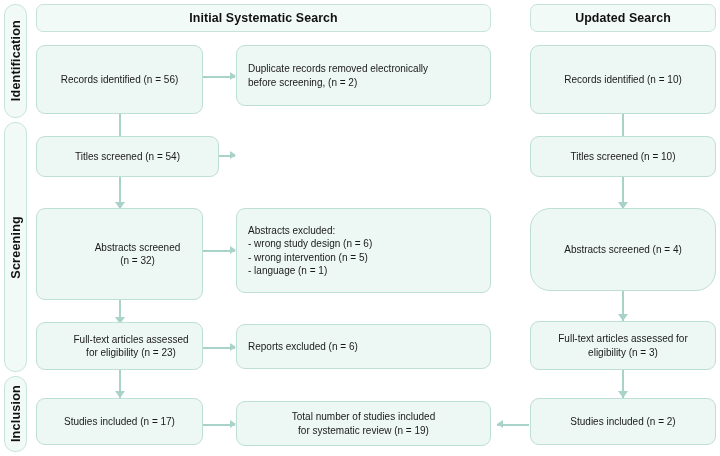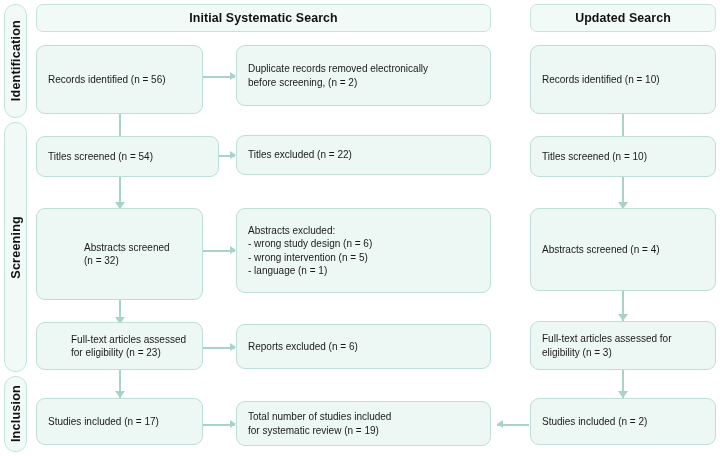--- a/index.html
+++ b/index.html
@@ -33,21 +33,21 @@
     display: flex;
     align-items: center;
     z-index: 3;
   }
   .node .txt {
     display: block;
     width: 100%;
     white-space: pre-line;
     padding: 0 11px;
   }
-  .node.center .txt { text-align: left; }
+  .node.center .txt { text-align: center; }
   .node.left   .txt { text-align: left; }
 
   
   .header-bar {
     position: absolute;
     box-sizing: border-box;
     background: #f2faf7;
     border: 1.4px solid #c7e4dc;
     border-radius: 7px;
     display: flex;
@@ -204,23 +204,20 @@
 
   <div class="node center" style="left:36px; top:398px; width:167px; height:47px;">
     <span class="txt">Studies included (n = 17)</span>
   </div>
 
   <div class="node left" style="left:236px; top:45px; width:255px; height:61px;">
     <span class="txt">Duplicate records removed electronically
 before screening, (n = 2)</span>
   </div>
 
-  <div class="node left" style="left:236px; top:135px; width:255px; height:40px;">
-    <span class="txt">Titles excluded (n = 22)</span>
-  </div>
 
   <div class="node left" style="left:236px; top:208px; width:255px; height:85px;">
     <span class="txt">Abstracts excluded:
 - wrong study design (n = 6)
 - wrong intervention (n = 5)
 - language (n = 1)</span>
   </div>
 
   <div class="node left" style="left:236px; top:324px; width:255px; height:45px;">
     <span class="txt">Reports excluded (n = 6)</span>
@@ -232,21 +229,21 @@
   </div>
 
   <div class="node center" style="left:530px; top:45px; width:186px; height:69px;">
     <span class="txt">Records identified (n = 10)</span>
   </div>
 
   <div class="node center" style="left:530px; top:136px; width:186px; height:41px;">
     <span class="txt">Titles screened (n = 10)</span>
   </div>
 
-  <div class="node center" style="left:530px; top:208px; width:186px; height:83px;">
+  <div class="node center" style="left:530px; top:208px; width:186px; height:83px;border-radius:20px;">
     <span class="txt">Abstracts screened (n = 4)</span>
   </div>
 
   <div class="node center" style="left:530px; top:321px; width:186px; height:49px;">
     <span class="txt">Full-text articles  assessed for
 eligibility (n = 3)</span>
   </div>
 
   <div class="node center" style="left:530px; top:398px; width:186px; height:47px;">
     <span class="txt">Studies included (n = 2)</span>

